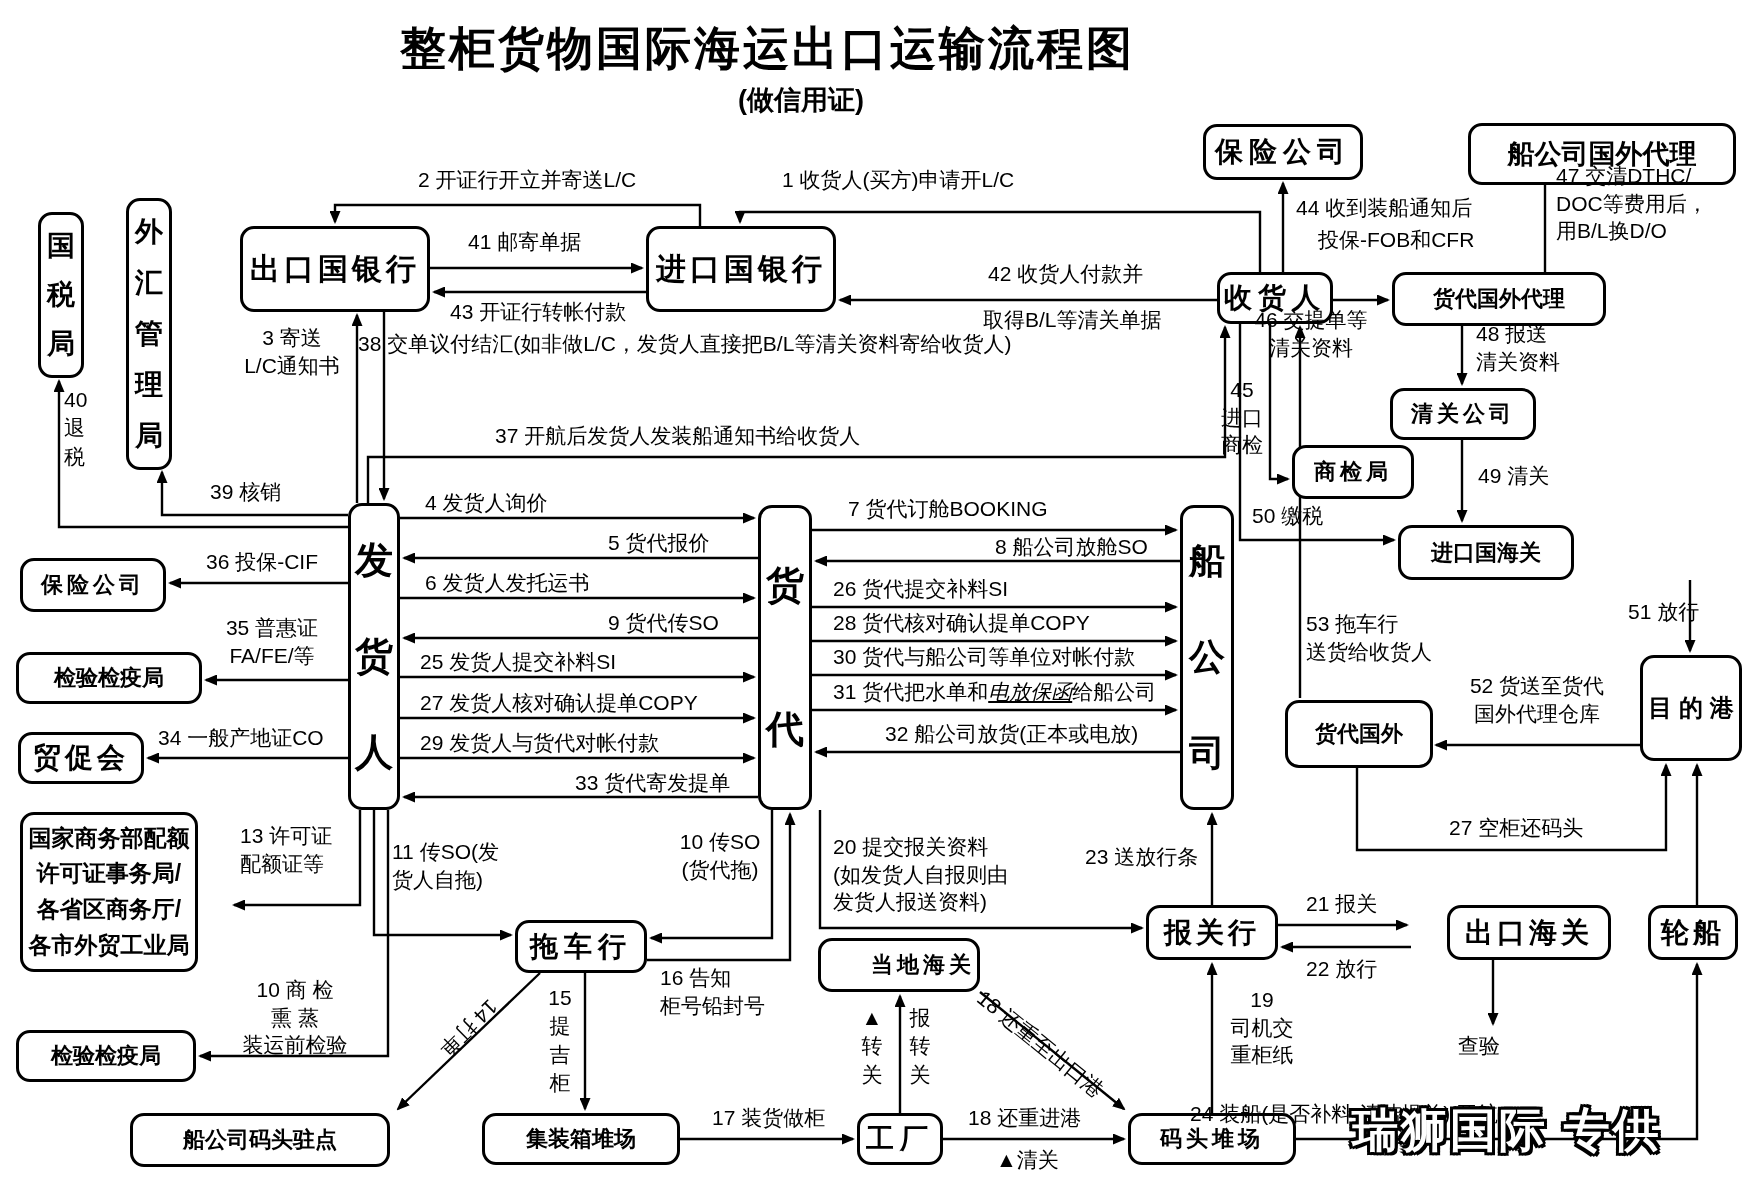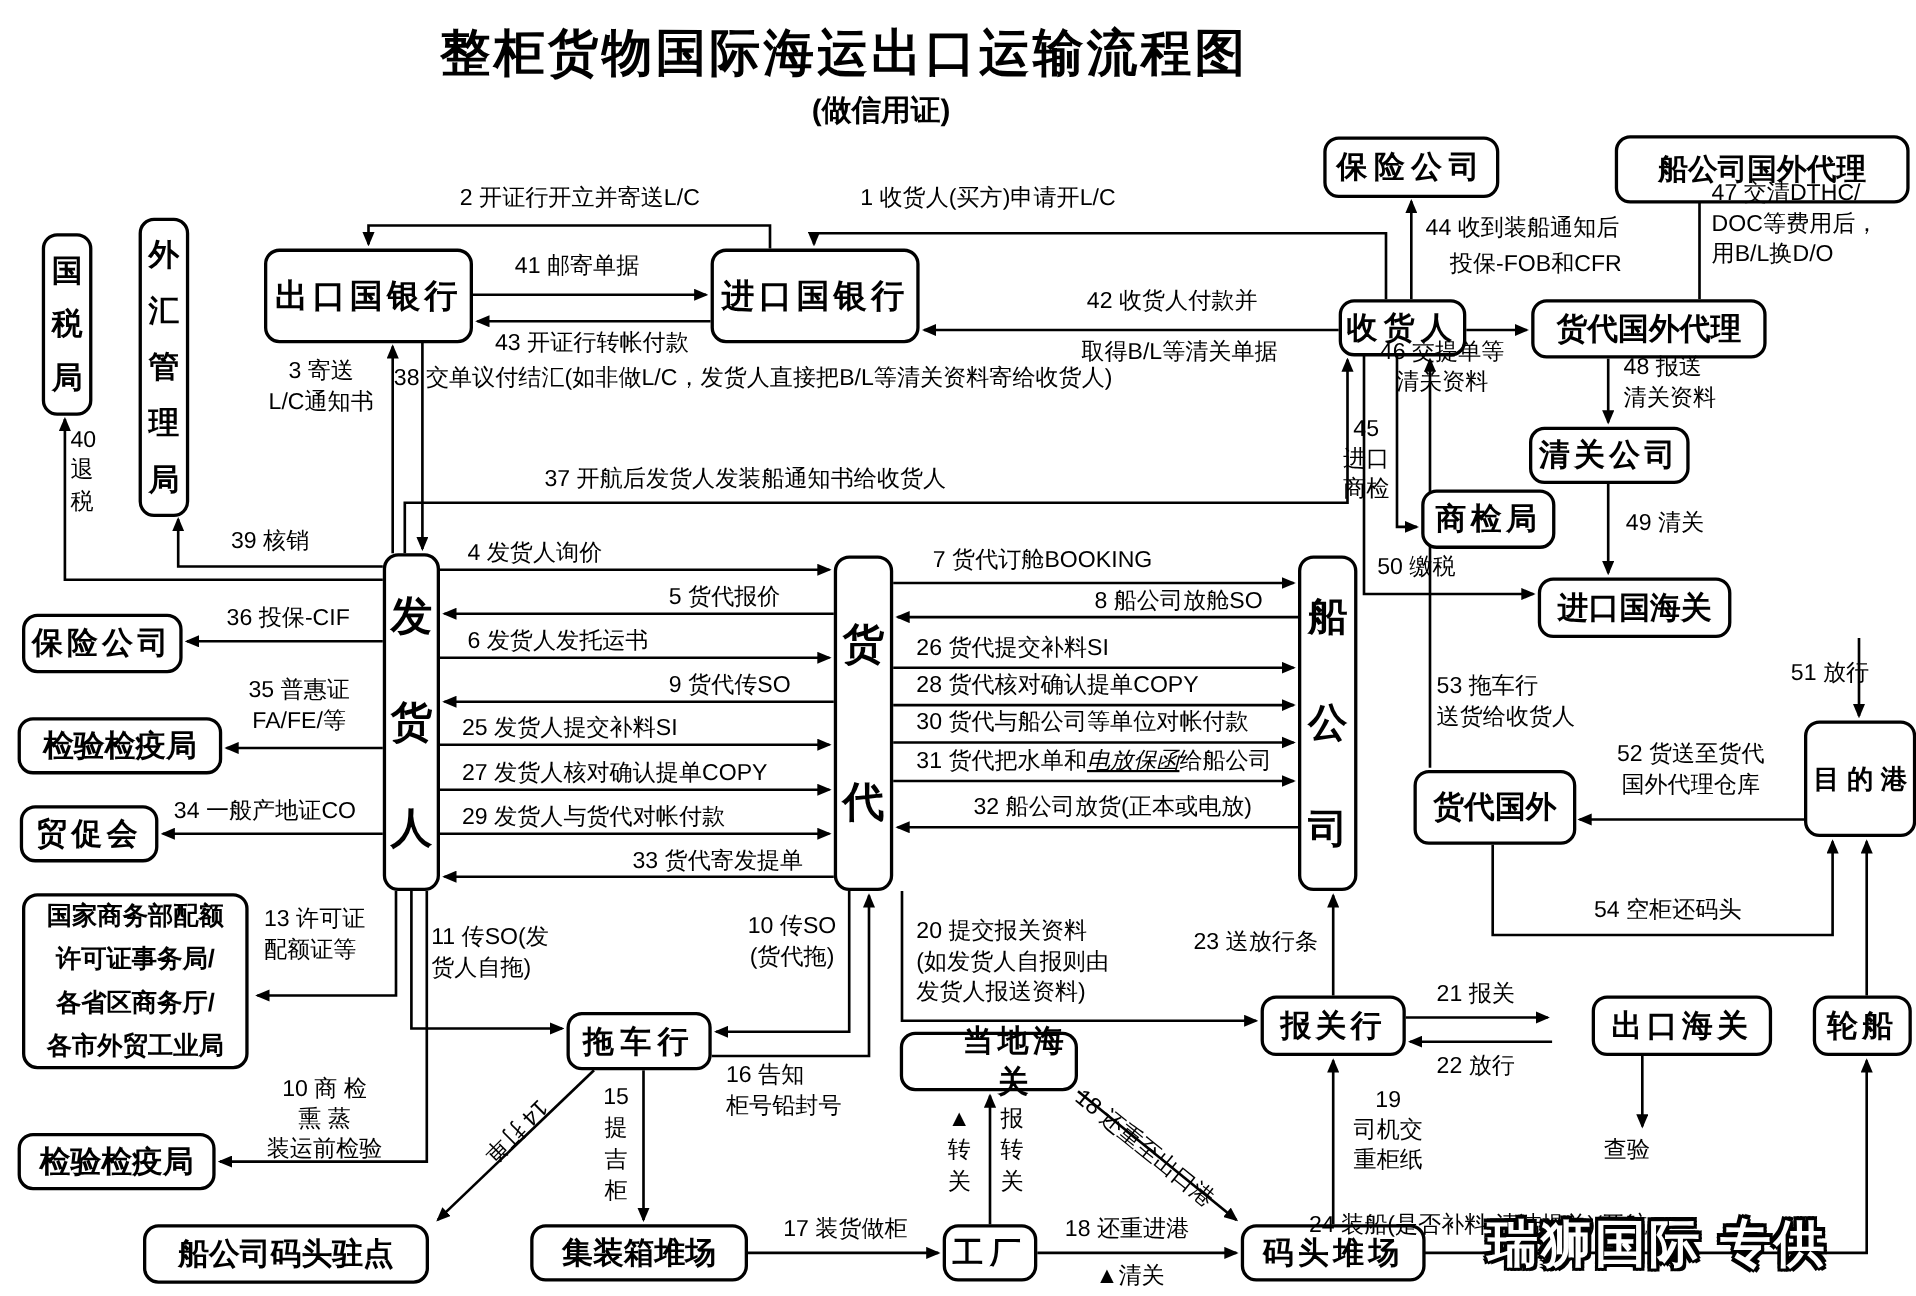--- a/index.html
+++ b/index.html
@@ -16,21 +16,21 @@
   .ctr{text-align:center;}
   .vert div{line-height:1.35;}
   .emph{font-style:italic;text-decoration:underline;}
   .rot{transform-origin:center center;}
   .title{position:absolute;z-index:3;font-weight:900;white-space:nowrap;}
   #wm{position:absolute;z-index:4;font-weight:900;font-size:46px;letter-spacing:3px;color:#fff;
       text-shadow:-3px -3px 0 #000,3px -3px 0 #000,-3px 3px 0 #000,3px 3px 0 #000,
                   0 -3px 0 #000,0 3px 0 #000,-3px 0 0 #000,3px 0 0 #000;}
   .ls4{letter-spacing:4px;} .ls6{letter-spacing:6px;}
   .f38{font-size:38px;} .f36{font-size:36px;} .f30{font-size:30px;} .f28{font-size:28px;}
-  .f27{font-size:27px;} .f26{font-size:28px;} .f24{font-size:24px;} .f23{font-size:23px;line-height:1.55;}
+  .f27{font-size:27px;} .f26{font-size:22px;} .f24{font-size:24px;} .f23{font-size:23px;line-height:1.55;}
 </style>
 </head>
 <body>
 
 <div id="canvas">
 
   <svg id="wires" width="1742" height="1178" viewBox="0 0 1742 1178">
     <defs>
       <marker id="ah" markerWidth="13" markerHeight="11" refX="11" refY="5.5" orient="auto" markerUnits="userSpaceOnUse">
         <path d="M0,0 L13,5.5 L0,11 z" fill="#000"></path>
@@ -134,21 +134,21 @@
       <div>代</div>
     </div>
   <div class="box vcol f36" style="left:1180px;top:505px;width:54px;height:305px;">
       <div>船</div>
       <div>公</div>
       <div>司</div>
     </div>
   <div class="box f26 ls4" style="left:20px;top:558px;width:146px;height:54px;">保险公司</div>
   <div class="box f26" style="left:16px;top:652px;width:186px;height:52px;">检验检疫局</div>
   <div class="box f28 ls4" style="left:18px;top:732px;width:126px;height:52px;">贸促会</div>
-  <div class="box ml f23" style="left:20px;top:812px;width:206px;height:160px;justify-content:space-between;">
+  <div class="box ml f23" style="left:20px;top:812px;width:178px;height:160px;">
     <div>国家商务部配额</div>
     <div>许可证事务局/</div>
     <div>各省区商务厅/</div>
     <div>各市外贸工业局</div>
   </div>
   <div class="box f26" style="left:16px;top:1030px;width:180px;height:52px;">检验检疫局</div>
   <div class="box f26" style="left:130px;top:1113px;width:260px;height:54px;">船公司码头驻点</div>
   <div class="box f28 ls6" style="left:515px;top:920px;width:132px;height:53px;">拖车行</div>
   <div class="box f26" style="left:482px;top:1113px;width:198px;height:52px;">集装箱堆场</div>
   <div class="box f26 ls4" style="left:818px;top:938px;width:162px;height:54px;padding-left:48px;">当地海关</div>
@@ -192,21 +192,21 @@
   <div class="lbl" style="left:1252px;top:502px;">50 缴税</div>
   <div class="lbl" style="left:1628px;top:598px;">51 放行</div>
   <div class="lbl" style="left:1306px;top:610px;">
     <div>53 拖车行</div>
       <div>送货给收货人</div>
   </div>
   <div class="lbl ctr" style="left:1452px;top:672px;width:170px;">
     <div>52 货送至货代</div>
       <div>国外代理仓库</div>
   </div>
-  <div class="lbl" style="left:1449px;top:814px;">54 空柜还码头</div>
+  <div class="lbl" style="left:1449px;top:814px;">27 空柜还码头</div>
   <div class="lbl" style="left:495px;top:422px;">37 开航后发货人发装船通知书给收货人</div>
   <div class="lbl" style="left:358px;top:330px;">38 交单议付结汇(如非做L/C，发货人直接把B/L等清关资料寄给收货人)</div>
   <div class="lbl" style="left:210px;top:478px;">39 核销</div>
   <div class="lbl vert" style="left:64px;top:386px;">
     <div>40</div>
       <div>退</div>
       <div>税</div>
   </div>
   <div class="lbl" style="left:206px;top:548px;">36 投保-CIF</div>
   <div class="lbl ctr" style="left:212px;top:614px;width:120px;">

